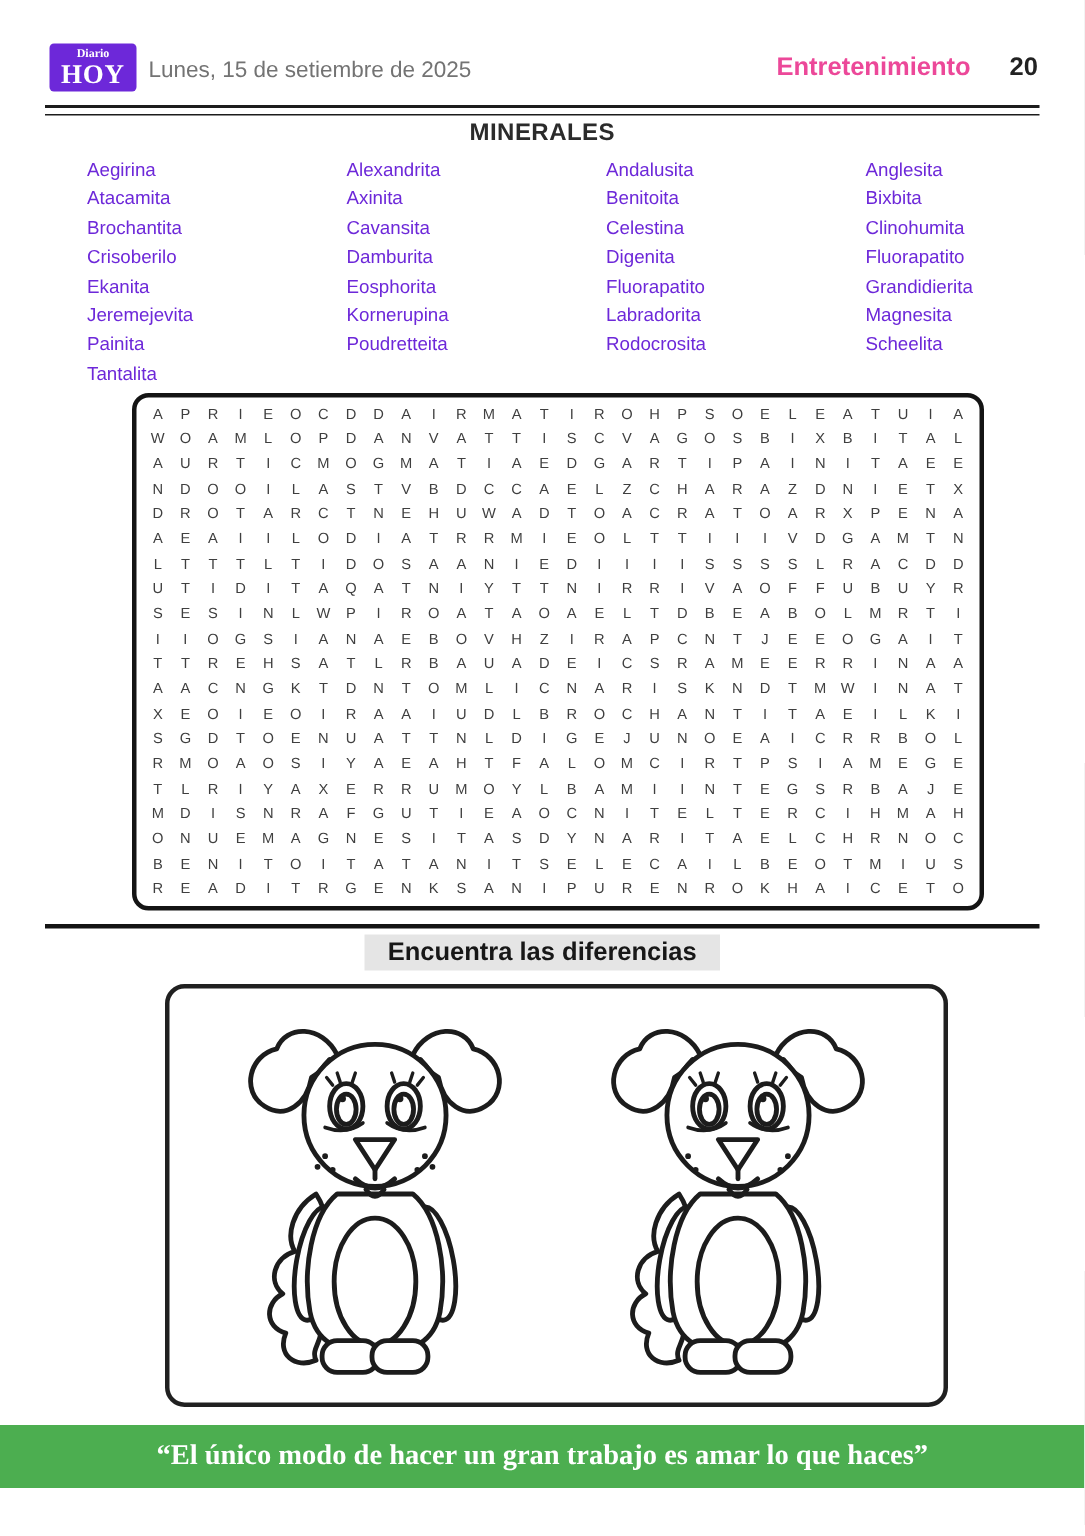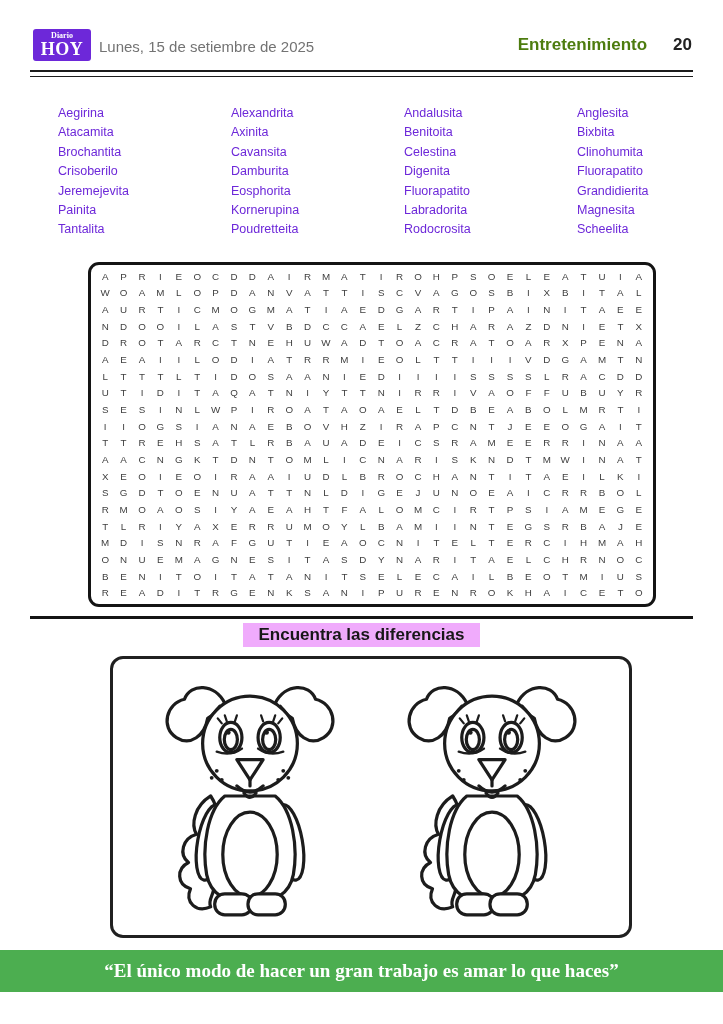--- a/index.html
+++ b/index.html
@@ -6,21 +6,21 @@
   .page{position:relative;width:723px;height:1024px;background:#ffffff;margin:0 auto;
         font-family:"Liberation Sans", sans-serif;color:#222;overflow:hidden;}
 
   
   .logo{position:absolute;left:33px;top:29px;width:58px;height:32px;background:#6d28d9;
         border-radius:3px;color:#fff;text-align:center;line-height:1;}
   .logo-top{display:block;font-size:8px;font-weight:bold;margin-top:3px;font-family:"Liberation Serif",serif;}
   .logo-main{display:block;font-size:18px;font-weight:bold;font-family:"Liberation Serif",serif;letter-spacing:.5px;}
   .date{position:absolute;left:99px;top:38px;font-size:15px;color:#737373;}
   .head-right{position:absolute;right:31px;top:35px;display:flex;gap:26px;align-items:baseline;}
-  .section{font-size:17px;font-weight:bold;color:#4d7c0f;padding-left:32px;}
+  .section{font-size:17px;font-weight:bold;color:#ec4899;padding-left:32px;}
   .pagenum{font-size:17px;font-weight:bold;color:#222;}
   .rule-a{position:absolute;left:30px;right:30px;top:70px;height:2px;background:#1c1c1c;}
   .rule-b{position:absolute;left:30px;right:30px;top:76px;height:1px;background:#1c1c1c;}
 
   
   .ws-title{position:absolute;left:0;right:0;top:80px;margin:0;text-align:center;
             font-size:16px;font-weight:bold;color:#2b2b2b;letter-spacing:.3px;}
   .word-list{position:absolute;left:58px;top:104px;width:620px;display:flex;}
   .word-col{width:173px;}
   .word-col:last-child{width:auto;}
@@ -30,21 +30,21 @@
   .grid-box{position:absolute;left:88px;top:262px;width:552px;height:333px;
             border:3px solid #141414;border-radius:11px;
             display:grid;grid-template-columns:repeat(30,1fr);grid-auto-rows:1fr;
             padding:3px 5px;}
   .cell{display:flex;align-items:center;justify-content:center;
         font-size:9.8px;color:#3f3f3f;}
 
   
   .rule-c{position:absolute;left:30px;right:30px;top:616px;height:3px;background:#141414;}
   .diff-head-wrap{position:absolute;left:0;right:0;top:623px;text-align:center;}
-  .diff-head{display:inline-block;background:#f0abfc;color:#171717;font-size:17px;
+  .diff-head{display:inline-block;background:#e5e5e5;color:#171717;font-size:17px;
              font-weight:bold;padding:2px 16px;}
   .diff-box{position:absolute;left:110px;top:656px;width:516px;height:276px;
             border:3px solid #202020;border-radius:13px;
             display:flex;justify-content:space-evenly;align-items:center;}
   .puppy{width:212px;height:252px;}
 
   
   .quote-bar{position:absolute;left:0;top:950px;width:723px;height:42px;background:#4cae50;
              display:flex;align-items:center;justify-content:center;}
   .quote{color:#ffffff;font-family:"Liberation Serif", serif;font-weight:bold;font-size:19px;}
@@ -61,26 +61,28 @@
     </div>
     <span class="date">Lunes, 15 de setiembre de 2025</span>
     <div class="head-right">
       <span class="section">Entretenimiento</span>
       <span class="pagenum">20</span>
     </div>
     <div class="rule-a"></div>
     <div class="rule-b"></div>
   </div>
 
+  <h1 class="ws-title">MINERALES</h1>
   <div class="word-list">
       <div class="word-col">
         <div class="word">Aegirina</div>
         <div class="word">Atacamita</div>
         <div class="word">Brochantita</div>
         <div class="word">Crisoberilo</div>
+        <div class="word">Ekanita</div>
         <div class="word">Jeremejevita</div>
         <div class="word">Painita</div>
         <div class="word">Tantalita</div>
       </div>
       <div class="word-col">
         <div class="word">Alexandrita</div>
         <div class="word">Axinita</div>
         <div class="word">Cavansita</div>
         <div class="word">Damburita</div>
         <div class="word">Eosphorita</div>

